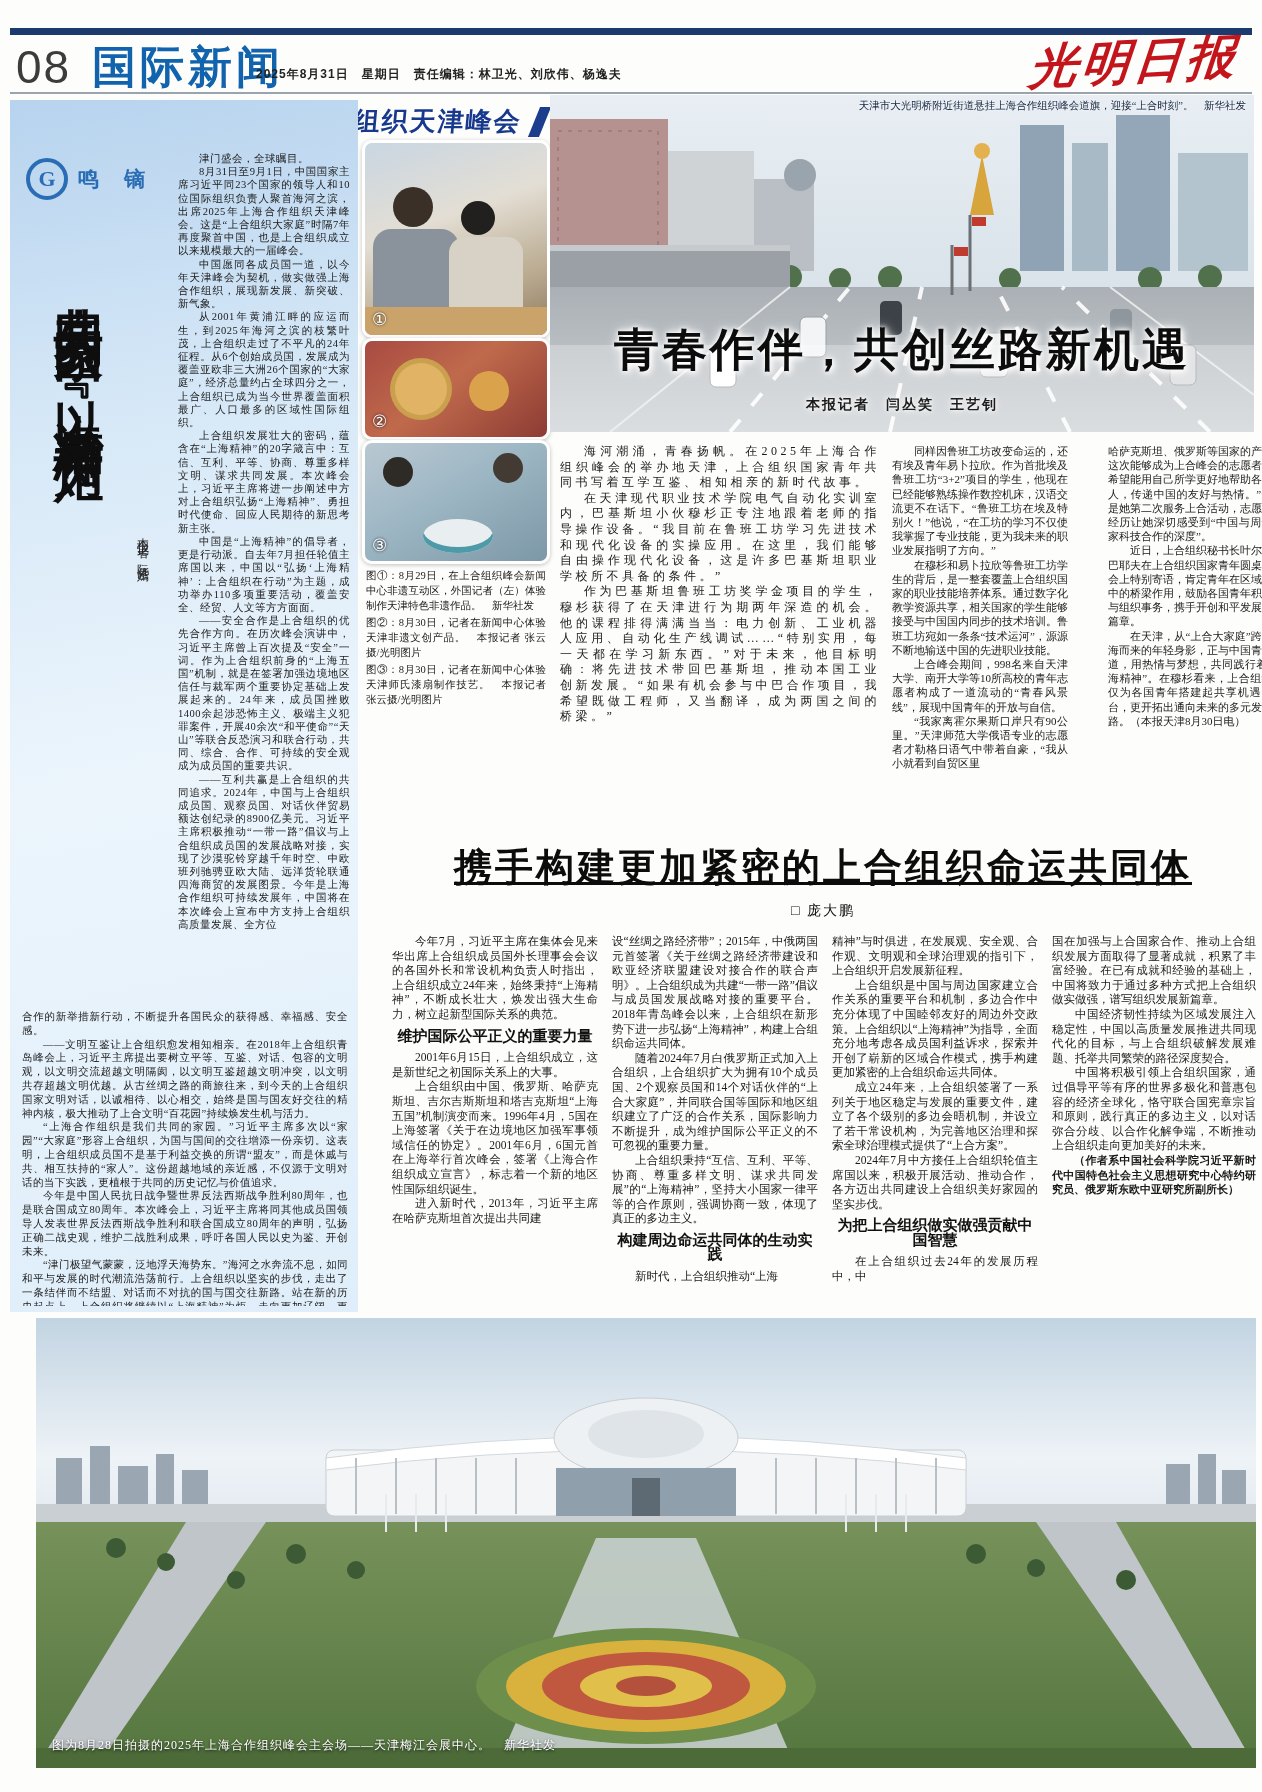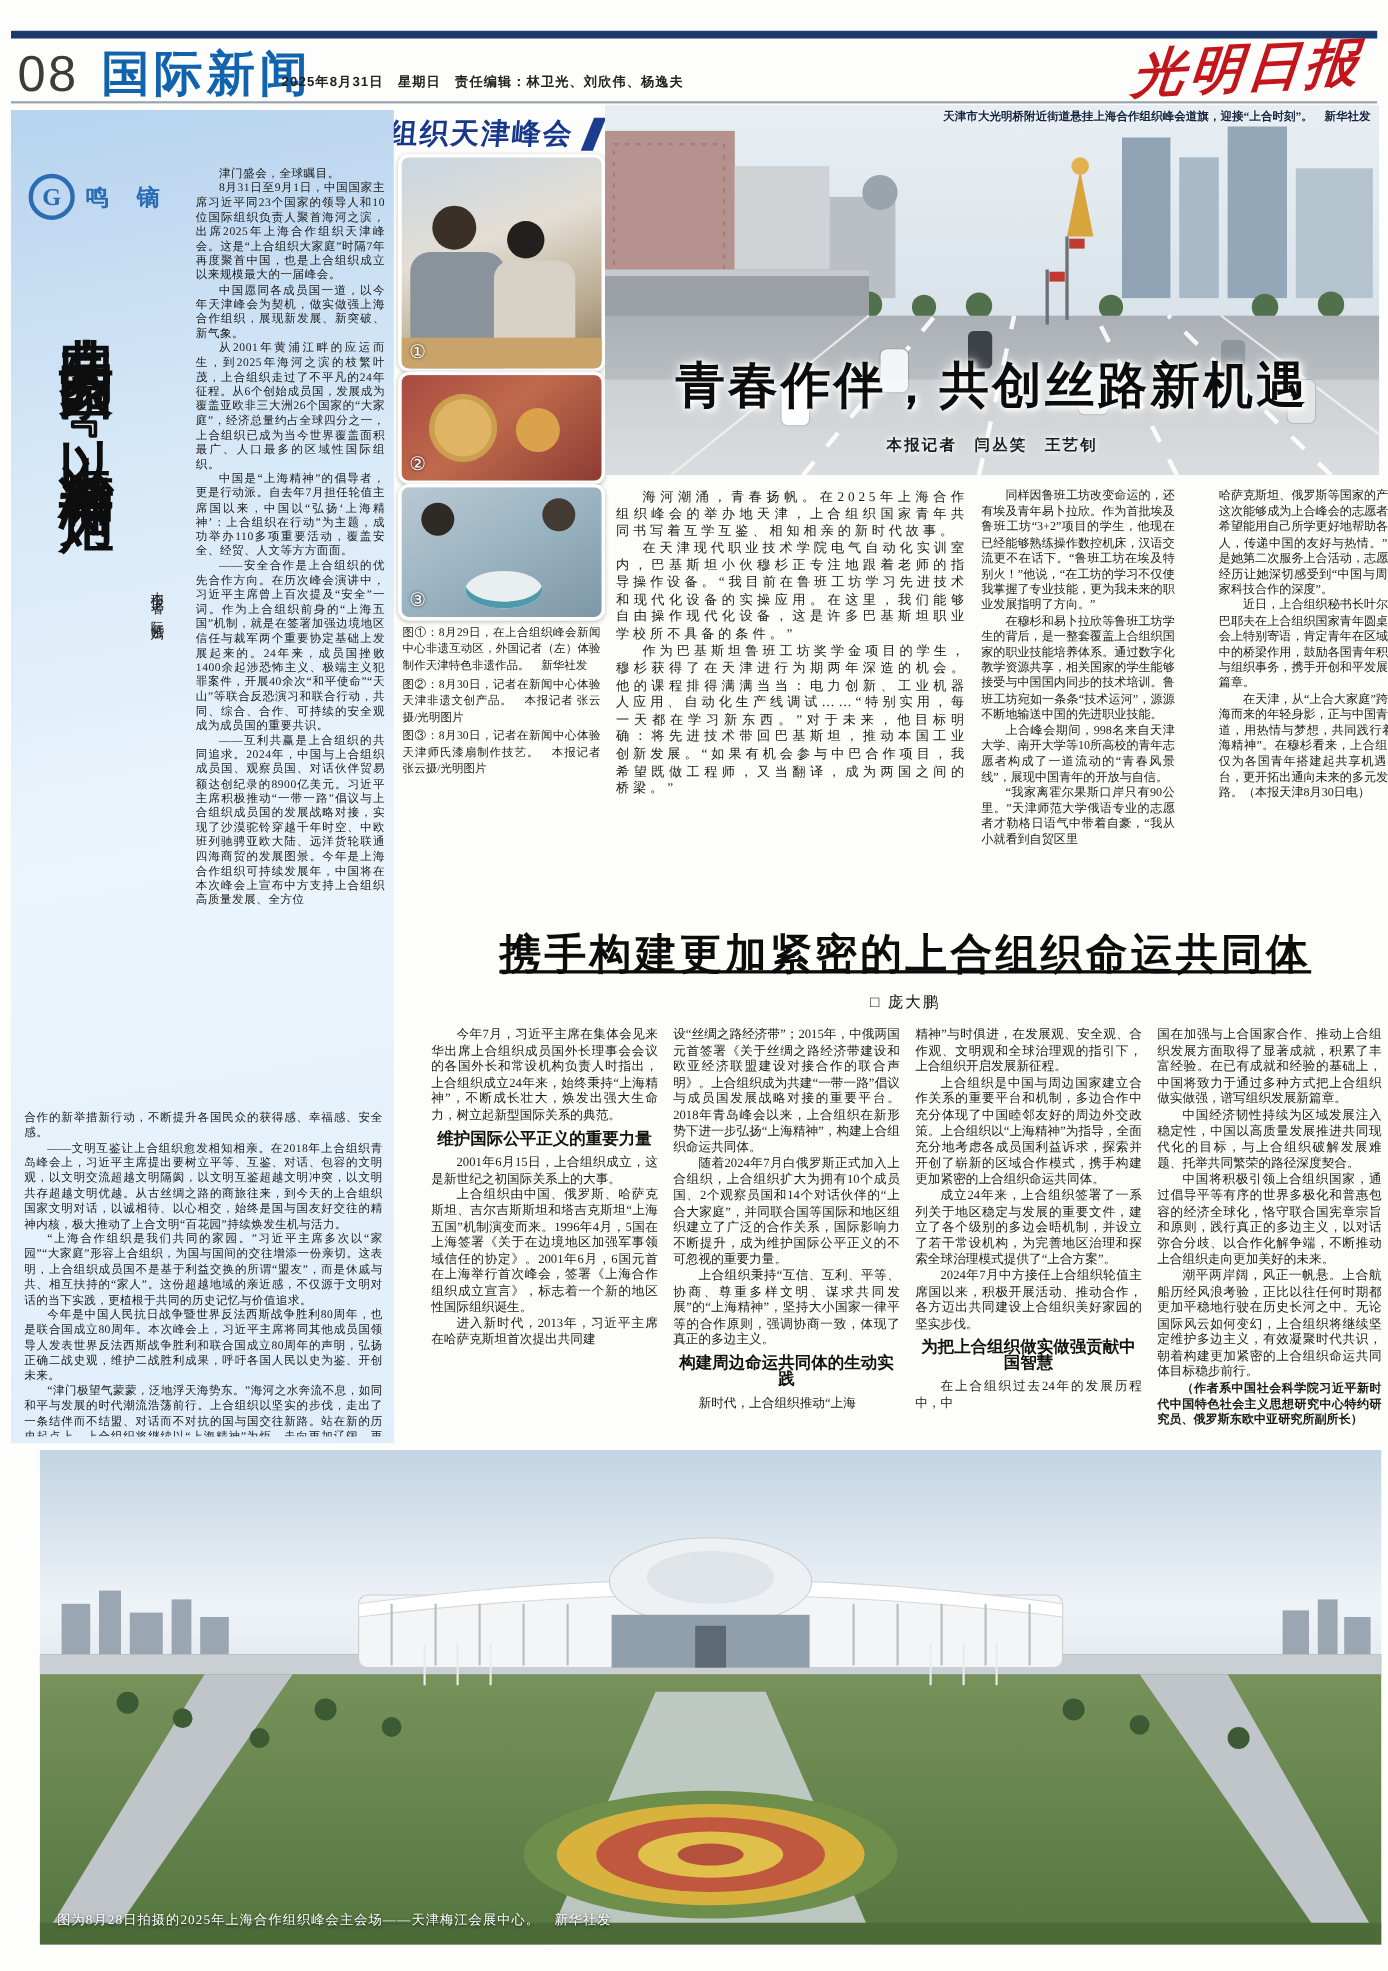--- a/index.html
+++ b/index.html
@@ -34,21 +34,21 @@
   .vby{writing-mode:vertical-rl;font-size:12px;color:#222;letter-spacing:3px;}
   .opednarrow{font-size:10.5px;line-height:13.2px;letter-spacing:.5px;overflow:hidden;}
   .opedwide{font-size:10.5px;line-height:13.8px;letter-spacing:.4px;overflow:hidden;}
   
   .sphoto{border:3px solid #fff;border-radius:10px;box-shadow:0 1px 4px rgba(0,0,0,.25);overflow:hidden;}
   .badge{position:absolute;left:7px;bottom:5px;color:#fff;font-size:17px;text-shadow:0 0 3px #000;}
   .caps{font-size:10.5px;line-height:15px;overflow:hidden;}
   .caps p{margin:0 0 2px 0;text-indent:0;}
   
   .photoframe{overflow:hidden;}
-  .topcap{font-size:10.5px;color:#15243f;font-weight:bold;text-shadow:0 0 3px #fff;}
+  .topcap{font-size:10.5px;color:#15243f;font-weight:normal;text-shadow:0 0 3px #fff;}
   .yhead{font-size:45px;font-weight:900;color:#0c0c0c;letter-spacing:3px;white-space:nowrap;
          text-shadow:0 0 5px #fff,0 0 12px #fff,2px 2px 6px #fff;}
   .yby{font-size:14px;font-weight:bold;color:#1c1c1c;text-shadow:0 0 4px #fff,0 0 8px #fff;letter-spacing:2px;}
   .ycol{font-size:11px;line-height:14.2px;overflow:hidden;}
   .ycol1{font-size:12px;line-height:15.6px;letter-spacing:3.5px;overflow:hidden;}
   
   .ehead{font-size:38px;font-weight:900;letter-spacing:3px;color:#0c0c0c;text-align:center;white-space:nowrap;text-decoration:underline;}
   .eauthor{font-size:14px;text-align:center;letter-spacing:2px;color:#111;}
   .ecol{font-size:11.5px;line-height:14.6px;overflow:hidden;}
   .subh{font-weight:bold;text-align:center;font-size:15px;margin:7px 2px;text-indent:0;
@@ -80,20 +80,21 @@
       <span class="gcirc">G</span>
       <span class="gtxt">鸣 镝</span>
     </div>
     <div class="abs vhead" style="left:44px;top:168px;height:1020px;">共同的家园，以『上海精神』为炬</div>
     <div class="abs vby" style="left:124px;top:428px;height:180px;">本报记者　阮紫嫣</div>
     <div class="abs opednarrow jt" style="left:168px;top:52px;width:172px;height:856px;">
       <p class="p">津门盛会，全球瞩目。</p>
       <p class="p">8月31日至9月1日，中国国家主席习近平同23个国家的领导人和10位国际组织负责人聚首海河之滨，出席2025年上海合作组织天津峰会。这是“上合组织大家庭”时隔7年再度聚首中国，也是上合组织成立以来规模最大的一届峰会。</p>
       <p class="p">中国愿同各成员国一道，以今年天津峰会为契机，做实做强上海合作组织，展现新发展、新突破、新气象。</p>
       <p class="p">从2001年黄浦江畔的应运而生，到2025年海河之滨的枝繁叶茂，上合组织走过了不平凡的24年征程。从6个创始成员国，发展成为覆盖亚欧非三大洲26个国家的“大家庭”，经济总量约占全球四分之一，上合组织已成为当今世界覆盖面积最广、人口最多的区域性国际组织。</p>
+      <p class="p">上合组织发展壮大的密码，蕴含在“上海精神”的20字箴言中：互信、互利、平等、协商、尊重多样文明、谋求共同发展。本次峰会上，习近平主席将进一步阐述中方对上合组织弘扬“上海精神”、勇担时代使命、回应人民期待的新思考新主张。</p>
       <p class="p">中国是“上海精神”的倡导者，更是行动派。自去年7月担任轮值主席国以来，中国以“弘扬‘上海精神’：上合组织在行动”为主题，成功举办110多项重要活动，覆盖安全、经贸、人文等方方面面。</p>
       <p class="p">——安全合作是上合组织的优先合作方向。在历次峰会演讲中，习近平主席曾上百次提及“安全”一词。作为上合组织前身的“上海五国”机制，就是在签署加强边境地区信任与裁军两个重要协定基础上发展起来的。24年来，成员国挫败1400余起涉恐怖主义、极端主义犯罪案件，开展40余次“和平使命”“天山”等联合反恐演习和联合行动，共同、综合、合作、可持续的安全观成为成员国的重要共识。</p>
       <p class="p">——互利共赢是上合组织的共同追求。2024年，中国与上合组织成员国、观察员国、对话伙伴贸易额达创纪录的8900亿美元。习近平主席积极推动“一带一路”倡议与上合组织成员国的发展战略对接，实现了沙漠驼铃穿越千年时空、中欧班列驰骋亚欧大陆、远洋货轮联通四海商贸的发展图景。今年是上海合作组织可持续发展年，中国将在本次峰会上宣布中方支持上合组织高质量发展、全方位</p>
     </div>
     <div class="abs opedwide jt" style="left:12px;top:910px;width:326px;height:296px;">
       <p class="p noind">合作的新举措新行动，不断提升各国民众的获得感、幸福感、安全感。</p>
       <p class="p">——文明互鉴让上合组织愈发相知相亲。在2018年上合组织青岛峰会上，习近平主席提出要树立平等、互鉴、对话、包容的文明观，以文明交流超越文明隔阂，以文明互鉴超越文明冲突，以文明共存超越文明优越。从古丝绸之路的商旅往来，到今天的上合组织国家文明对话，以诚相待、以心相交，始终是国与国友好交往的精神内核，极大推动了上合文明“百花园”持续焕发生机与活力。</p>
       <p class="p">“上海合作组织是我们共同的家园。”习近平主席多次以“家园”“大家庭”形容上合组织，为国与国间的交往增添一份亲切。这表明，上合组织成员国不是基于利益交换的所谓“盟友”，而是休戚与共、相互扶持的“家人”。这份超越地域的亲近感，不仅源于文明对话的当下实践，更植根于共同的历史记忆与价值追求。</p>
       <p class="p">今年是中国人民抗日战争暨世界反法西斯战争胜利80周年，也是联合国成立80周年。本次峰会上，习近平主席将同其他成员国领导人发表世界反法西斯战争胜利和联合国成立80周年的声明，弘扬正确二战史观，维护二战胜利成果，呼吁各国人民以史为鉴、开创未来。</p>
       <p class="p">“津门极望气蒙蒙，泛地浮天海势东。”海河之水奔流不息，如同和平与发展的时代潮流浩荡前行。上合组织以坚实的步伐，走出了一条结伴而不结盟、对话而不对抗的国与国交往新路。站在新的历史起点上，上合组织将继续以“上海精神”为炬，走向更加辽阔、更加光明的未来。</p>
@@ -236,21 +237,20 @@
     <p class="p">上合组织是中国与周边国家建立合作关系的重要平台和机制，多边合作中充分体现了中国睦邻友好的周边外交政策。上合组织以“上海精神”为指导，全面充分地考虑各成员国利益诉求，探索并开创了崭新的区域合作模式，携手构建更加紧密的上合组织命运共同体。</p>
     <p class="p">成立24年来，上合组织签署了一系列关于地区稳定与发展的重要文件，建立了各个级别的多边会晤机制，并设立了若干常设机构，为完善地区治理和探索全球治理模式提供了“上合方案”。</p>
     <p class="p">2024年7月中方接任上合组织轮值主席国以来，积极开展活动、推动合作，各方迈出共同建设上合组织美好家园的坚实步伐。</p>
     <p class="subh">为把上合组织做实做强贡献中国智慧</p>
     <p class="p">在上合组织过去24年的发展历程中，中</p>
   </div>
   <div class="abs ecol jt" style="left:1052px;top:934px;width:204px;height:376px;">
     <p class="p noind">国在加强与上合国家合作、推动上合组织发展方面取得了显著成就，积累了丰富经验。在已有成就和经验的基础上，中国将致力于通过多种方式把上合组织做实做强，谱写组织发展新篇章。</p>
     <p class="p">中国经济韧性持续为区域发展注入稳定性，中国以高质量发展推进共同现代化的目标，与上合组织破解发展难题、托举共同繁荣的路径深度契合。</p>
     <p class="p">中国将积极引领上合组织国家，通过倡导平等有序的世界多极化和普惠包容的经济全球化，恪守联合国宪章宗旨和原则，践行真正的多边主义，以对话弥合分歧、以合作化解争端，不断推动上合组织走向更加美好的未来。</p>
-    <p class="p">潮平两岸阔，风正一帆悬。上合航船历经风浪考验，正比以往任何时期都更加平稳地行驶在历史长河之中。无论国际风云如何变幻，上合组织将继续坚定维护多边主义，有效凝聚时代共识，朝着构建更加紧密的上合组织命运共同体目标稳步前行。</p>
     <p class="p enote">（作者系中国社会科学院习近平新时代中国特色社会主义思想研究中心特约研究员、俄罗斯东欧中亚研究所副所长）</p>
   </div>
 
   <div class="abs photoframe" style="left:36px;top:1318px;width:1220px;height:450px;">
     <svg width="1220" height="450" viewBox="0 0 1220 450">
       <defs>
         <linearGradient id="bsky" x1="0" y1="0" x2="0" y2="1">
           <stop offset="0" stop-color="#c2d4e2"></stop>
             <stop offset="0.7" stop-color="#eef3f7"></stop>
             <stop offset="1" stop-color="#e4ebf1"></stop>

